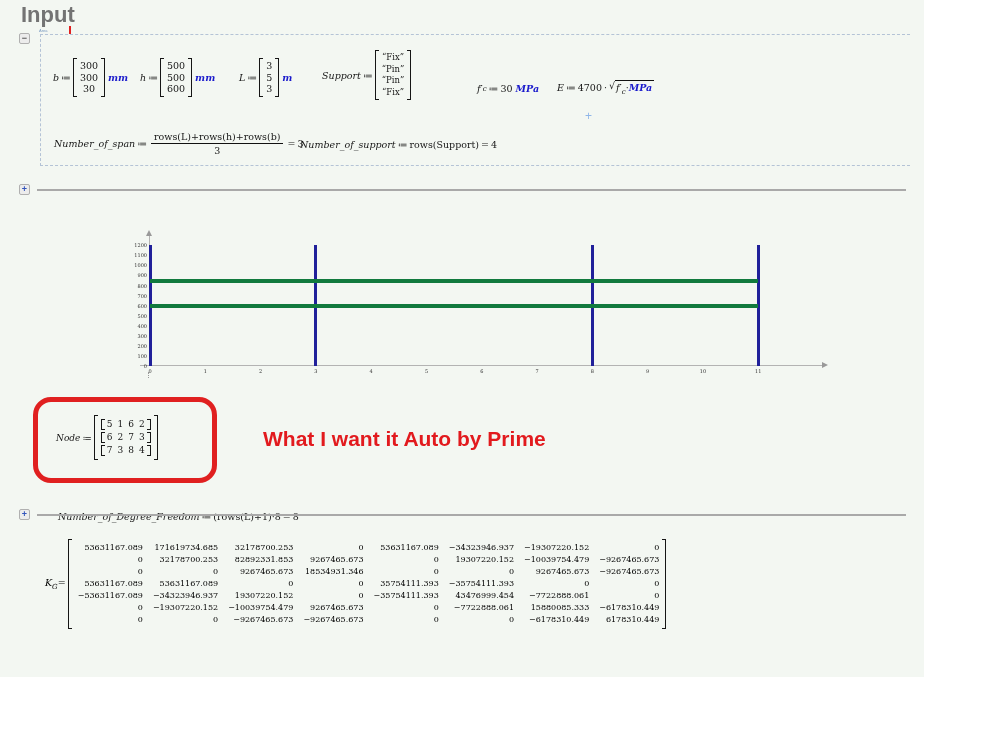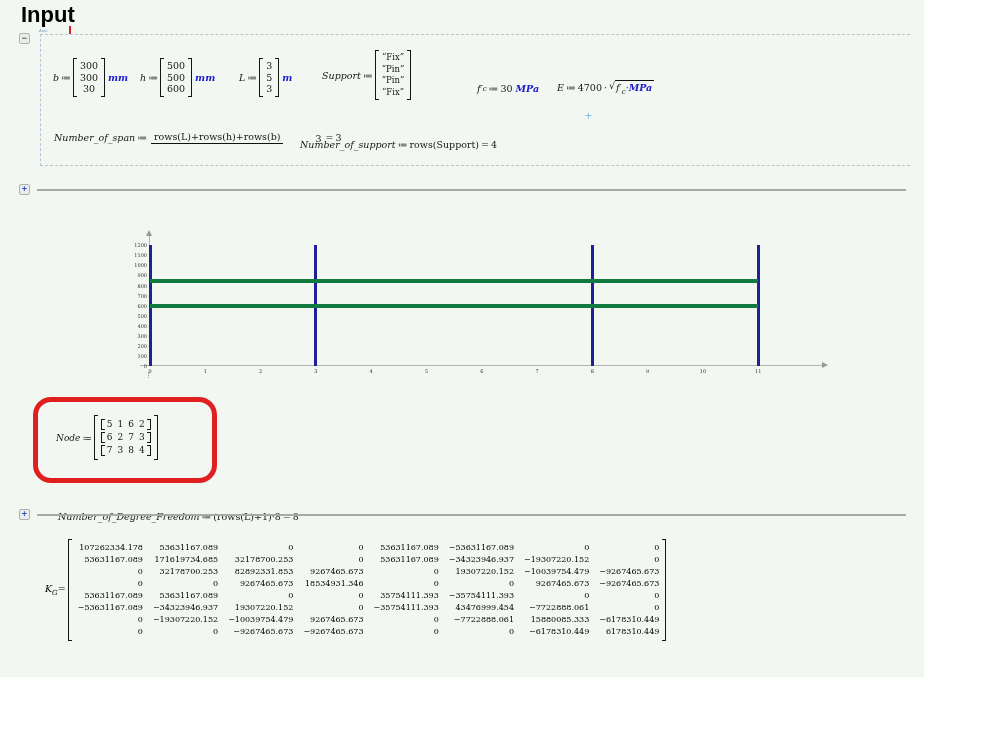--- a/index.html
+++ b/index.html
@@ -3,21 +3,21 @@
 <meta charset="utf-8">
 <style>
   html,body{margin:0;padding:0;}
   body{width:999px;height:746px;background:#ffffff;position:relative;overflow:hidden;
        font-family:"DejaVu Serif", serif;}
   .worksheet{position:absolute;left:0;top:0;width:924px;height:677px;background:#f3f7f2;}
   .abs{position:absolute;}
 
   
   .input-title{left:21px;top:2px;font-family:"Liberation Sans",sans-serif;font-weight:bold;
-               font-size:22px;color:#000000;}
+               font-size:22px;color:#737373;}
   .annotation-text{left:263px;top:427px;font-family:"Liberation Sans",sans-serif;font-weight:bold;
                font-size:21px;color:#e21a1e;white-space:nowrap;}
   .red-box{left:33px;top:397px;width:174px;height:76px;border:5px solid #e02020;border-radius:18px;}
 
   
   .tool-btn{width:11px;height:11px;background:#ececec;border:1px solid #b0b0b0;border-radius:2px;
             font-family:"Liberation Sans",sans-serif;font-size:9px;line-height:9px;text-align:center;
             color:#3355bb;font-weight:bold;cursor:pointer;box-sizing:border-box;}
   .minus{color:#555;}
   .area-tag{left:39px;top:28px;font-family:"Liberation Sans",sans-serif;font-size:4px;color:#7a9ac0;}
@@ -40,21 +40,21 @@
                border:1.2px solid #151515;border-left:none;}
   .colvec .mrow{display:block;text-align:center;line-height:11.5px;}
   .strvec .mrow{font-size:8.5px;}
   .rowvec .matrix-body{display:inline-block;}
   .rowvec .mrow{position:relative;display:flex;gap:5px;justify-content:center;
                 padding:0 6px;margin:2px 0;line-height:11px;}
   .rowvec .mrow::before{content:"";position:absolute;top:0;bottom:0;left:0;width:3px;
                 border:1px solid #151515;border-right:none;}
   .rowvec .mrow::after{content:"";position:absolute;top:0;bottom:0;right:0;width:3px;
                border:1px solid #151515;border-left:none;}
-  .frac{display:inline-flex;align-items:center;margin:0 2px;gap:32px;}
+  .frac{display:inline-flex;flex-direction:column;align-items:center;margin:0 2px;}
   .fnum{border-bottom:1px solid #111;padding:0 3px 1px 3px;}
   .fden{padding-top:1px;}
   .msqrt{display:inline-flex;align-items:flex-start;}
   .radicand{border-top:1px solid #111;padding:1px 2px 0 1px;}
   .plus-cursor{left:585px;top:109px;color:#8fb6e8;font-size:12px;font-family:"Liberation Sans",sans-serif;}
 
   
   .kg-block{left:45px;top:539px;display:flex;align-items:center;font-size:8px;}
   .kgm .matrix-body{display:table;border-spacing:0;}
   .kgm .mrow{display:table-row;}
@@ -213,47 +213,38 @@
             <span class="mcell">2</span>
             <span class="mcell">7</span>
             <span class="mcell">3</span>
           </span><span class="mrow">
             <span class="mcell">7</span>
             <span class="mcell">3</span>
             <span class="mcell">8</span>
             <span class="mcell">4</span>
           </span></span></span>
   </div>
+  <div class="abs annotation-text">What I want it Auto by Prime</div>
 
   <div class="math" style="left:58px;top:479px;margin-top:32px;">
     <span class="mvar">Number_of_Degree_Freedom</span>
       <span class="mop">≔</span>
     <span>(rows(L)+1)·8</span>
     <span class="mop">=</span>
       <span>8</span>
   </div>
 
   <div class="abs tool-btn" style="left:19px;top:509px;">+</div>
   <div class="abs sep-line" style="left:37px;top:514px;width:869px;"></div>
 
   <div class="abs kg-block">
     <span class="kg-label"><span class="mvar">K</span><sub class="mvar">G</sub><span>=</span></span>
     <span class="matrix sqbr kgm">
         <span class="matrix-body">
           <span class="mrow">
-            <span class="mcell">107262334.178</span>
-            <span class="mcell">53631167.089</span>
-            <span class="mcell">0</span>
-            <span class="mcell">0</span>
-            <span class="mcell">53631167.089</span>
-            <span class="mcell">−53631167.089</span>
-            <span class="mcell">0</span>
-            <span class="mcell">0</span>
-          </span>
-          <span class="mrow">
             <span class="mcell">53631167.089</span>
             <span class="mcell">171619734.685</span>
             <span class="mcell">32178700.253</span>
             <span class="mcell">0</span>
             <span class="mcell">53631167.089</span>
             <span class="mcell">−34323946.937</span>
             <span class="mcell">−19307220.152</span>
             <span class="mcell">0</span>
           </span>
           <span class="mrow">

